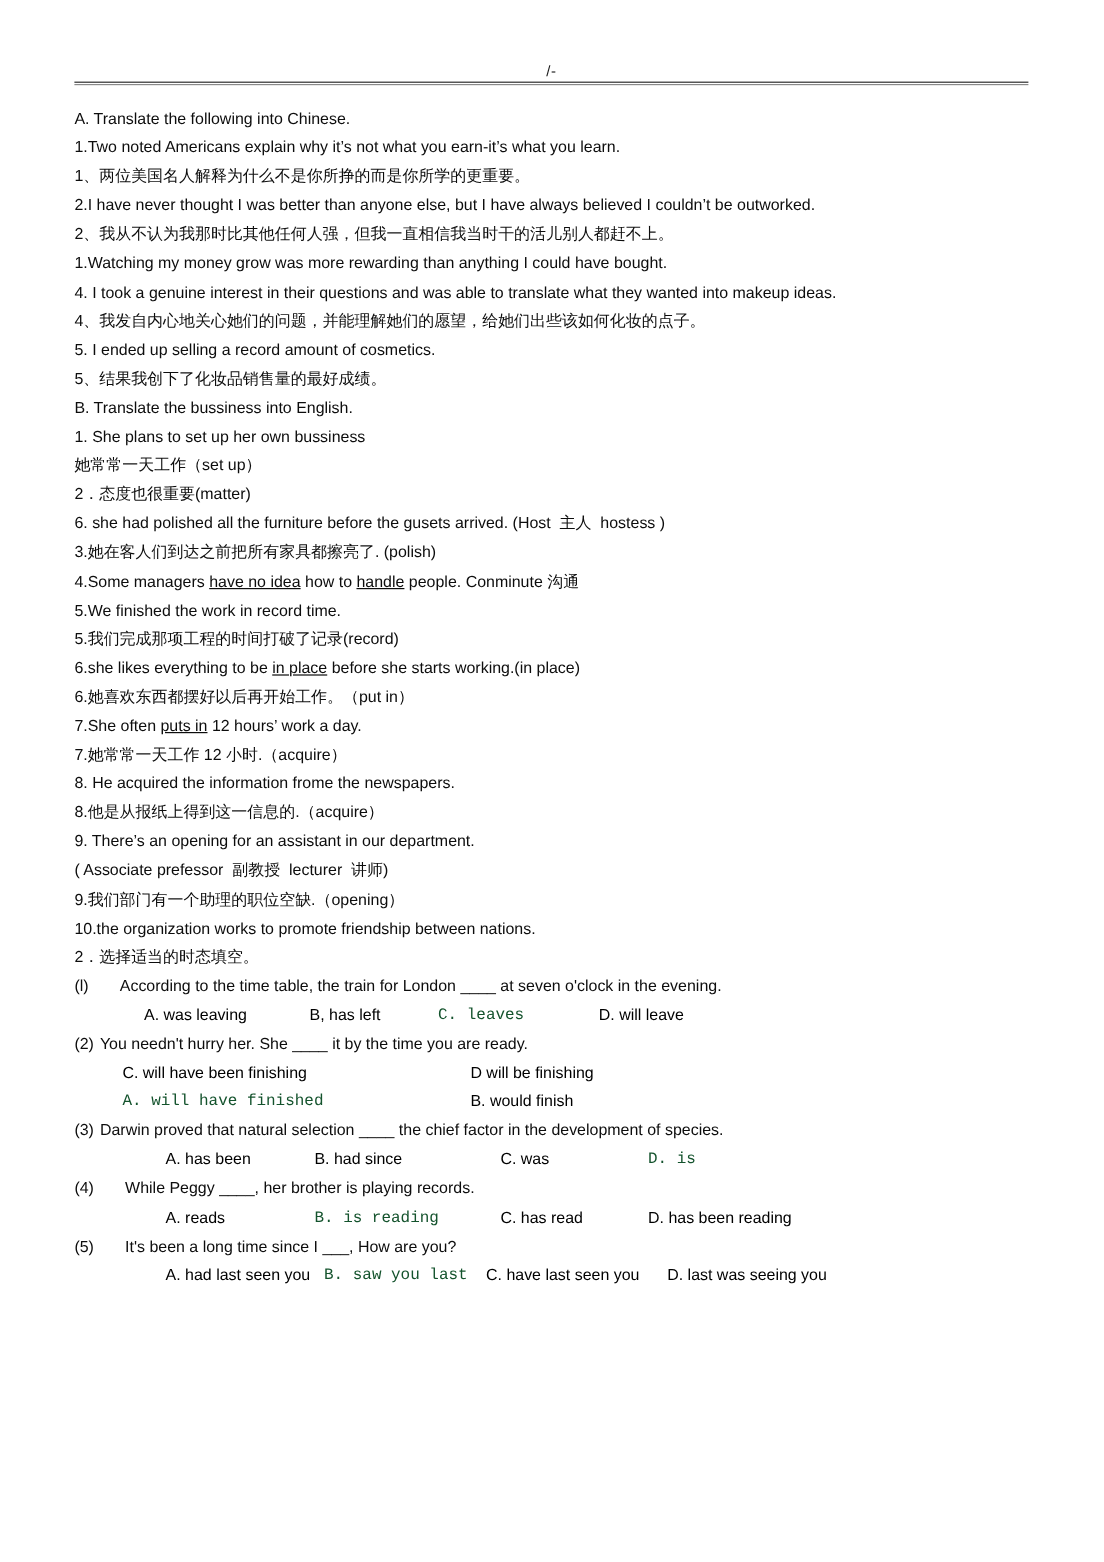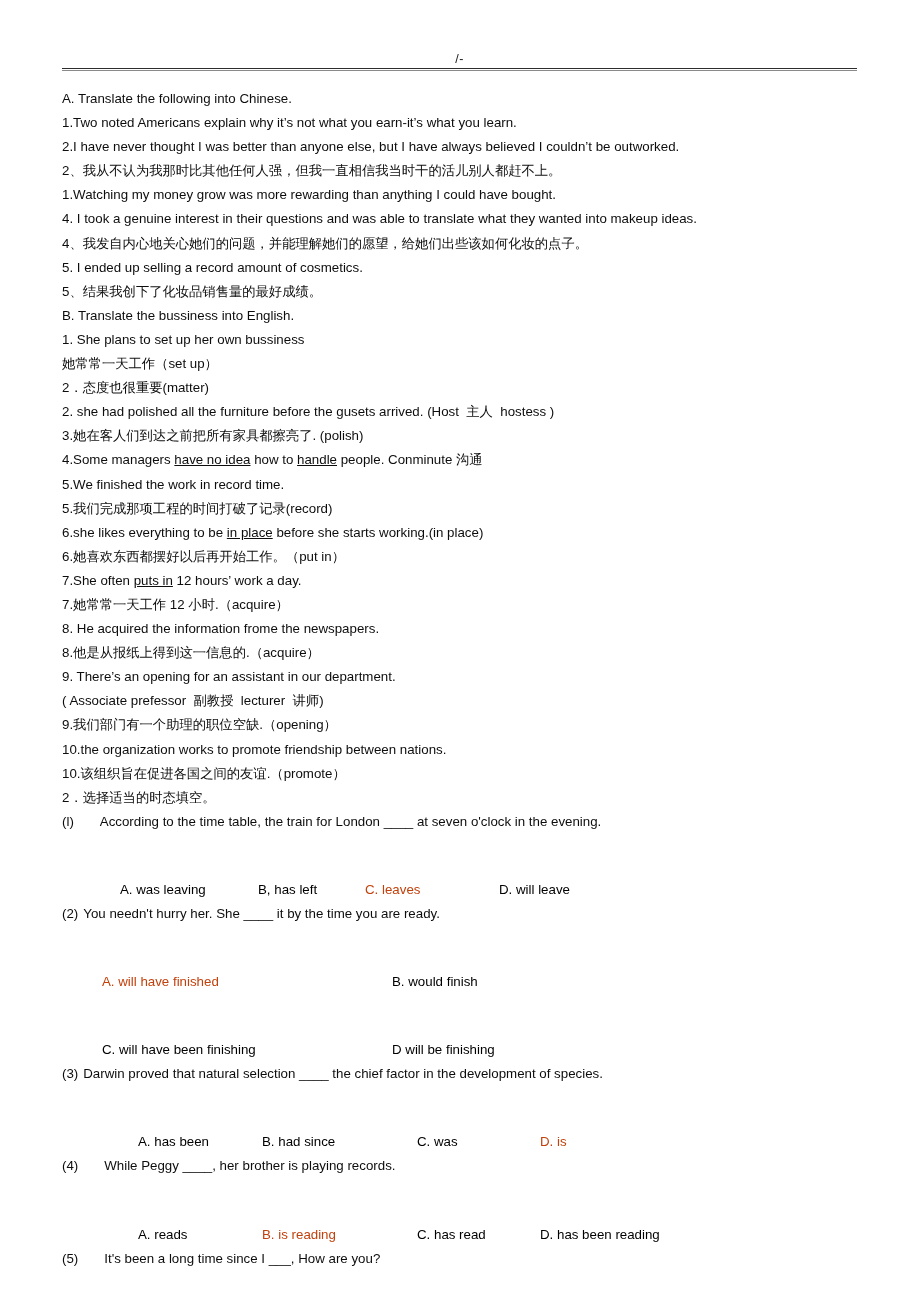--- a/index.html
+++ b/index.html
@@ -54,30 +54,29 @@
   }
   .line {
     font-size: 13.3px;
     line-height: 24.1px;
     height: 24.1px;
     white-space: pre;
     color: #0d0d0d;
   }
   .line.bold { font-weight: bold; }
   .line .u { text-decoration: underline; text-underline-offset: 1px; }
-  .red { color: #c2410c; }
+  .red { color: #14532d; font-family: Liberation Mono, monospace; }
 
   
   .opt-row {
     font-size: 13.3px;
     line-height: 24.1px;
     height: 24.1px;
     white-space: pre;
     position: relative;
-    margin-top: 44px;
   }
   .opt {
     position: absolute;
     top: 0;
     white-space: pre;
   }
 </style>
 </head>
 <body>
 
@@ -87,36 +86,37 @@
     <div class="header-text">/-</div>
     <div class="header-rule"></div>
   </div>
 
   <div class="content">
 
 
     <div class="line">A. Translate the following into Chinese.</div>
 
     <div class="line">1.Two noted Americans explain why it’s not what you earn-it’s what you learn.</div>
+    <div class="line cn">1、两位美国名人解释为什么不是你所挣的而是你所学的更重要。</div>
     <div class="line">2.I have never thought I was better than anyone else, but I have always believed I couldn’t be outworked.</div>
     <div class="line cn">2、我从不认为我那时比其他任何人强，但我一直相信我当时干的活儿别人都赶不上。</div>
     <div class="line">1.Watching my money grow was more rewarding than anything I could have bought.</div>
     <div class="line">4. I took a genuine interest in their questions and was able to translate what they wanted into makeup ideas.</div>
     <div class="line cn">4、我发自内心地关心她们的问题，并能理解她们的愿望，给她们出些该如何化妆的点子。</div>
     <div class="line">5. I ended up selling a record amount of cosmetics.</div>
     <div class="line cn">5、结果我创下了化妆品销售量的最好成绩。</div>
 
     <div class="line">B. Translate the bussiness into English.</div>
 
     <div class="line">1. She plans to set up her own bussiness</div>
     <div class="line cn">她常常一天工作（set up）</div>
 
     <div class="line cn">2．态度也很重要(matter)</div>
 
-    <div class="line">2. she had polished all the furniture before the gusets arrived. (Host  主人  hostess )</div>
+    <div class="line">6. she had polished all the furniture before the gusets arrived. (Host  主人  hostess )</div>
     <div class="line cn">3.她在客人们到达之前把所有家具都擦亮了. (polish)</div>
 
     <div class="line"><span>4.Some managers </span><span class="u">have no idea</span><span> how to </span><span class="u">handle</span><span> people. Conminute 沟通</span></div>
 
     <div class="line">5.We finished the work in record time.</div>
     <div class="line cn">5.我们完成那项工程的时间打破了记录(record)</div>
 
     <div class="line"><span>6.she likes everything to be </span><span class="u">in place</span><span> before she starts working.(in place)</span></div>
     <div class="line cn">6.她喜欢东西都摆好以后再开始工作。（put in）</div>
 
@@ -124,40 +124,39 @@
     <div class="line cn">7.她常常一天工作 12 小时.（acquire）</div>
 
     <div class="line">8. He acquired the information frome the newspapers.</div>
     <div class="line cn">8.他是从报纸上得到这一信息的.（acquire）</div>
 
     <div class="line">9. There’s an opening for an assistant in our department.</div>
     <div class="line cn">( Associate prefessor  副教授  lecturer  讲师)</div>
     <div class="line cn">9.我们部门有一个助理的职位空缺.（opening）</div>
 
     <div class="line">10.the organization works to promote friendship between nations.</div>
-    <div class="line cn">10.该组织旨在促进各国之间的友谊.（promote）</div>
 
     <div class="line cn">2．选择适当的时态填空。</div>
 
     <div class="line"><span>(l)</span><span style="display:inline-block;width:26px"></span><span>According to the time table, the train for London ____ at seven o'clock in the evening.</span></div>
     <div class="opt-row">
       <span class="opt" style="left:58px">A. was leaving</span>
       <span class="opt" style="left:196px">B, has left</span>
       <span class="opt red" style="left:303px">C. leaves</span>
       <span class="opt" style="left:437px">D. will leave</span>
     </div>
 
     <div class="line"><span>(2)</span><span style="display:inline-block;width:5px"></span><span>You needn't hurry her. She ____ it by the time you are ready.</span></div>
     <div class="opt-row">
+      <span class="opt" style="left:40px">C. will have been finishing</span>
+      <span class="opt" style="left:330px">D will be finishing</span>
+    </div>
+    <div class="opt-row">
       <span class="opt red" style="left:40px">A. will have finished</span>
       <span class="opt" style="left:330px">B. would finish</span>
-    </div>
-    <div class="opt-row">
-      <span class="opt" style="left:40px">C. will have been finishing</span>
-      <span class="opt" style="left:330px">D will be finishing</span>
     </div>
 
     <div class="line"><span>(3)</span><span style="display:inline-block;width:5px"></span><span>Darwin proved that natural selection ____ the chief factor in the development of species.</span></div>
     <div class="opt-row">
       <span class="opt" style="left:76px">A. has been</span>
       <span class="opt" style="left:200px">B. had since</span>
       <span class="opt" style="left:355px">C. was</span>
       <span class="opt red" style="left:478px">D. is</span>
     </div>
 

